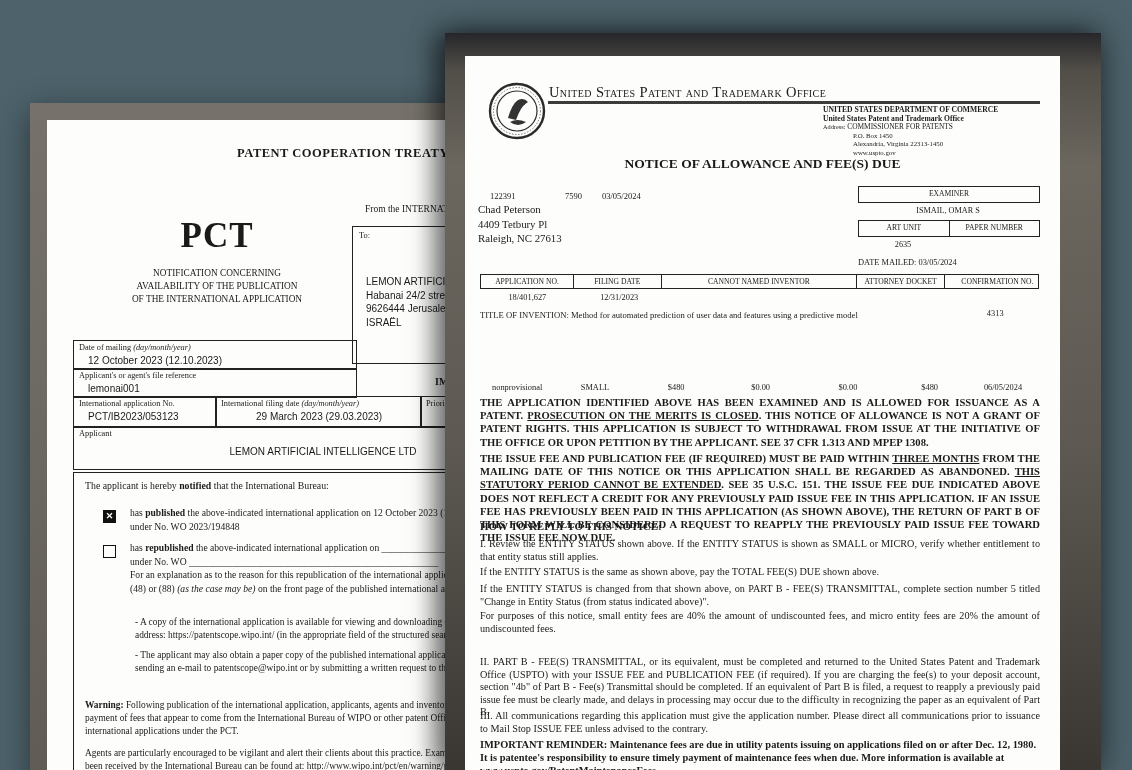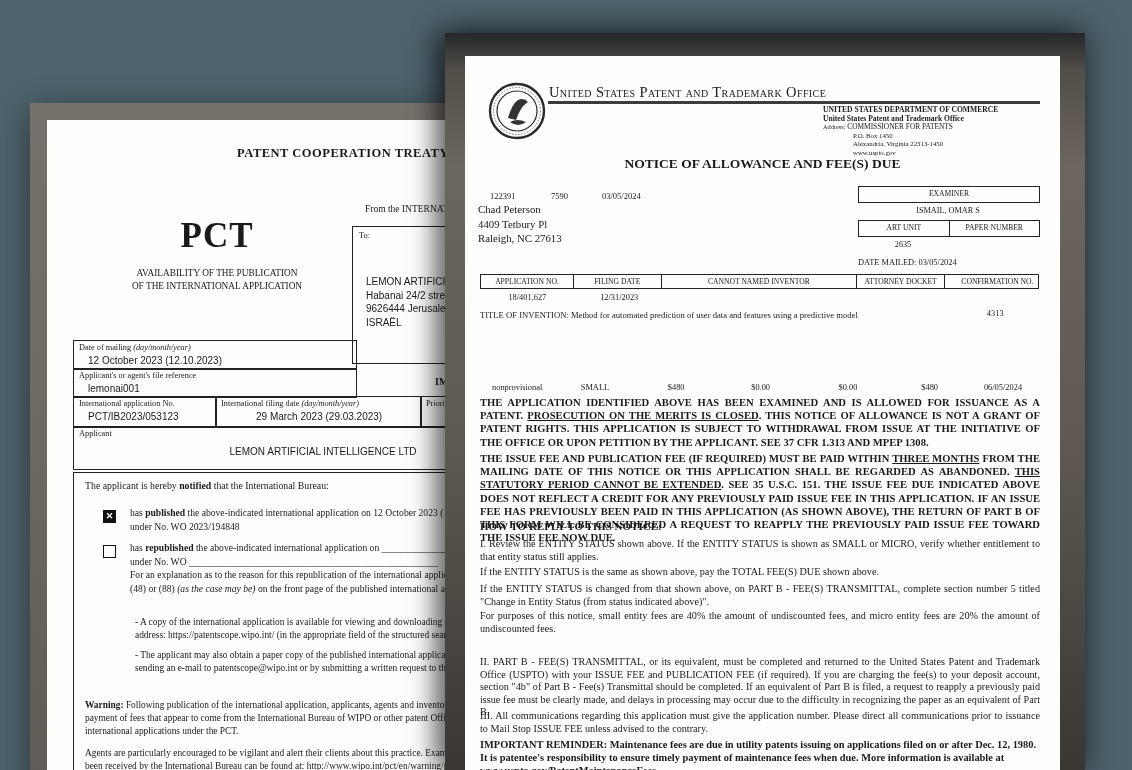--- a/index.html
+++ b/index.html
@@ -11,20 +11,21 @@
   .frame{position:absolute;}
   #left-frame{
     left:30px;top:103px;width:640px;height:680px;z-index:1;
     background:linear-gradient(180deg,#76726b 0%,#6e6a64 40%,#605c55 100%);
     box-shadow:0 8px 30px rgba(0,0,0,0.45);
   }
   #right-frame{
     left:445px;top:33px;width:640px;height:737px;z-index:2;
     background:linear-gradient(180deg,#26262a 0%,#514e48 5%,#6b675f 18%,#5e5a53 55%,#3a3733 100%);
     box-shadow:0 0 30px rgba(0,0,0,0.55), -12px 0 22px rgba(0,0,0,0.35);
+    padding-left:16px;
   }
   .page{position:absolute;background:#fdfdfc;overflow:hidden;}
   #left-page{left:17px;top:17px;width:592px;height:663px;}
   #right-page{left:20px;top:23px;width:595px;height:714px;}
   .abs{position:absolute;}
   .nowrap{white-space:nowrap;}
   .b{font-weight:bold;}
   .u{text-decoration:underline;}
   .i{font-style:italic;}
   .sans{font-family:"Liberation Sans", sans-serif;}
@@ -86,20 +87,21 @@
 <body>
 
 <div class="frame" id="left-frame">
   <div class="page" id="left-page">
 
     <div class="abs l-header">PATENT COOPERATION TREATY</div>
     <div class="abs l-from nowrap">From the INTERNATIONAL BUREAU</div>
     <div class="abs l-pct">PCT</div>
 
     <div class="abs l-notif">
+      <div>NOTIFICATION CONCERNING</div>
       <div>AVAILABILITY OF THE PUBLICATION</div>
       <div>OF THE INTERNATIONAL APPLICATION</div>
     </div>
 
     <div class="box l-tobox">
       <div class="abs l-tolabel">To:</div>
       <div class="abs l-toaddr sans">
         <div class="nowrap">LEMON ARTIFICIAL INTELLIGENCE LTD</div>
         <div class="nowrap">Habanai 24/2 street</div>
         <div class="nowrap">9626444 Jerusalem</div>
@@ -196,21 +198,21 @@
       <div class="dl1 nowrap">United States Patent and Trademark Office</div>
       <div class="nowrap"><span class="addr-label">Address:</span> <span>COMMISSIONER FOR PATENTS</span></div>
       <div class="indent nowrap">P.O. Box 1450</div>
       <div class="indent nowrap">Alexandria, Virginia 22313-1450</div>
       <div class="indent nowrap">www.uspto.gov</div>
     </div>
 
     <div class="abs r-title">NOTICE OF ALLOWANCE AND FEE(S) DUE</div>
 
     <div class="abs r-nums" style="left:25px;">122391</div>
-    <div class="abs r-nums" style="left:86px;">7590</div>
+    <div class="abs r-nums" style="left:100px;">7590</div>
     <div class="abs r-nums" style="left:137px;">03/05/2024</div>
 
     <div class="abs r-addressee">
       <div class="nowrap">Chad Peterson</div>
       <div class="nowrap">4409 Tetbury Pl</div>
       <div class="nowrap">Raleigh, NC 27613</div>
     </div>
 
     <div class="box r-exbox">
       <div class="r-exlabel">EXAMINER</div>

